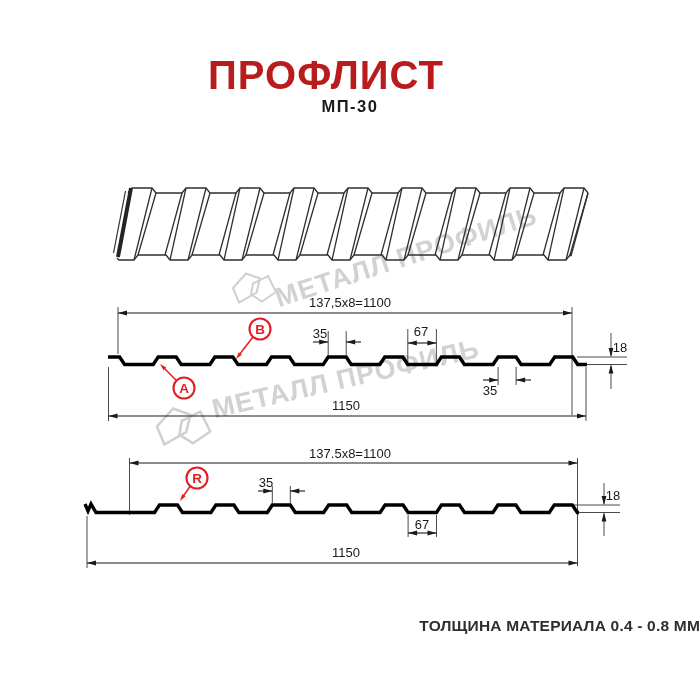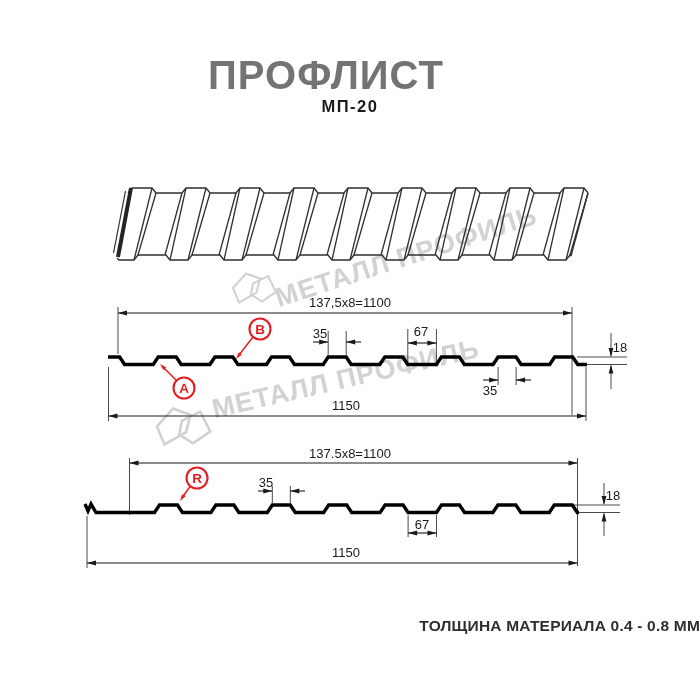--- a/index.html
+++ b/index.html
@@ -1,19 +1,19 @@
 <!DOCTYPE html>
 <html><head>
 <meta charset="utf-8">
 <style>
   html,body{margin:0;padding:0;background:#fff;}
   .canvas{position:relative;width:700px;height:700px;background:#ffffff;overflow:hidden;
           font-family:"Liberation Sans", sans-serif;}
   .title{position:absolute;top:53px;left:0;width:652px;text-align:center;
-         font-size:40px;font-weight:bold;letter-spacing:1px;color:#737373;}
+         font-size:40px;font-weight:bold;letter-spacing:1px;color:#b91c1c;}
   .subtitle{position:absolute;top:97px;left:0;width:700px;text-align:center;
             font-size:16.5px;font-weight:bold;letter-spacing:1.5px;color:#1a1a1a;}
   .footer-note{position:absolute;top:617px;left:0;width:700px;text-align:right;
                font-size:15.5px;font-weight:bold;letter-spacing:.2px;color:#2e2e2e;}
   .wm-text{position:absolute;white-space:nowrap;font-weight:bold;font-size:27px;
            letter-spacing:1px;color:#d2d2d2;transform-origin:0 100%;}
   .wm1t{left:281px;top:283px;transform:rotate(-18deg);}
   .wm2t{left:216px;top:394px;transform:rotate(-13deg);}
   .wm-logo{position:absolute;}
   .wm1l{left:229px;top:267px;}
@@ -25,21 +25,21 @@
   text{font-family:"Liberation Sans", sans-serif;}
   .dimtxt{font-size:13px;fill:#1a1a1a;}
   .lbltxt{font-size:13.5px;font-weight:bold;}
 </style>
 </head>
 <body>
 
 <div class="canvas">
 
   <div class="title">ПРОФЛИСТ</div>
-  <div class="subtitle">МП-20</div>
+  <div class="subtitle">МП-30</div>
 
   <svg class="wm-logo wm1l" width="50" height="42" viewBox="0 0 100 72">
     <polygon points="8,36 34,7 62,17 55,45 20,65" fill="none" stroke="#d0d0d0" stroke-width="4"></polygon>
     <polygon points="48,27 78,12 94,44 66,63 44,49" fill="none" stroke="#d0d0d0" stroke-width="4"></polygon>
   </svg>
   <div class="wm-text wm1t">МЕТАЛЛ ПРОФИЛЬ</div>
 
   <svg class="sheet-svg" width="495" height="95" viewBox="105 178 495 95">
     <path id="sheet-top" fill="none" stroke="#2f2f2f" stroke-width="1.3" d="M128,193 L128,193 L132,188 L152,188 L156,193 L182,193 L186,188 L206,188 L210,193 L236,193 L240,188 L260,188 L264,193 L290,193 L294,188 L314,188 L318,193 L344,193 L348,188 L368,188 L372,193 L398,193 L402,188 L422,188 L426,193 L452,193 L456,188 L476,188 L480,193 L506,193 L510,188 L530,188 L534,193 L560,193 L564,188 L584,188 L588,193"></path>
     <path id="sheet-bottom" fill="none" stroke="#2f2f2f" stroke-width="1.3" d="M571,256 L570,255 L570,255 L566,260 L548,260 L544,255 L516,255 L512,260 L494,260 L490,255 L462,255 L458,260 L440,260 L436,255 L408,255 L404,260 L386,260 L382,255 L354,255 L350,260 L332,260 L328,255 L300,255 L296,260 L278,260 L274,255 L246,255 L242,260 L224,260 L220,255 L192,255 L188,260 L170,260 L166,255 L138,255 L134,260 L119,260 L117,258"></path>

